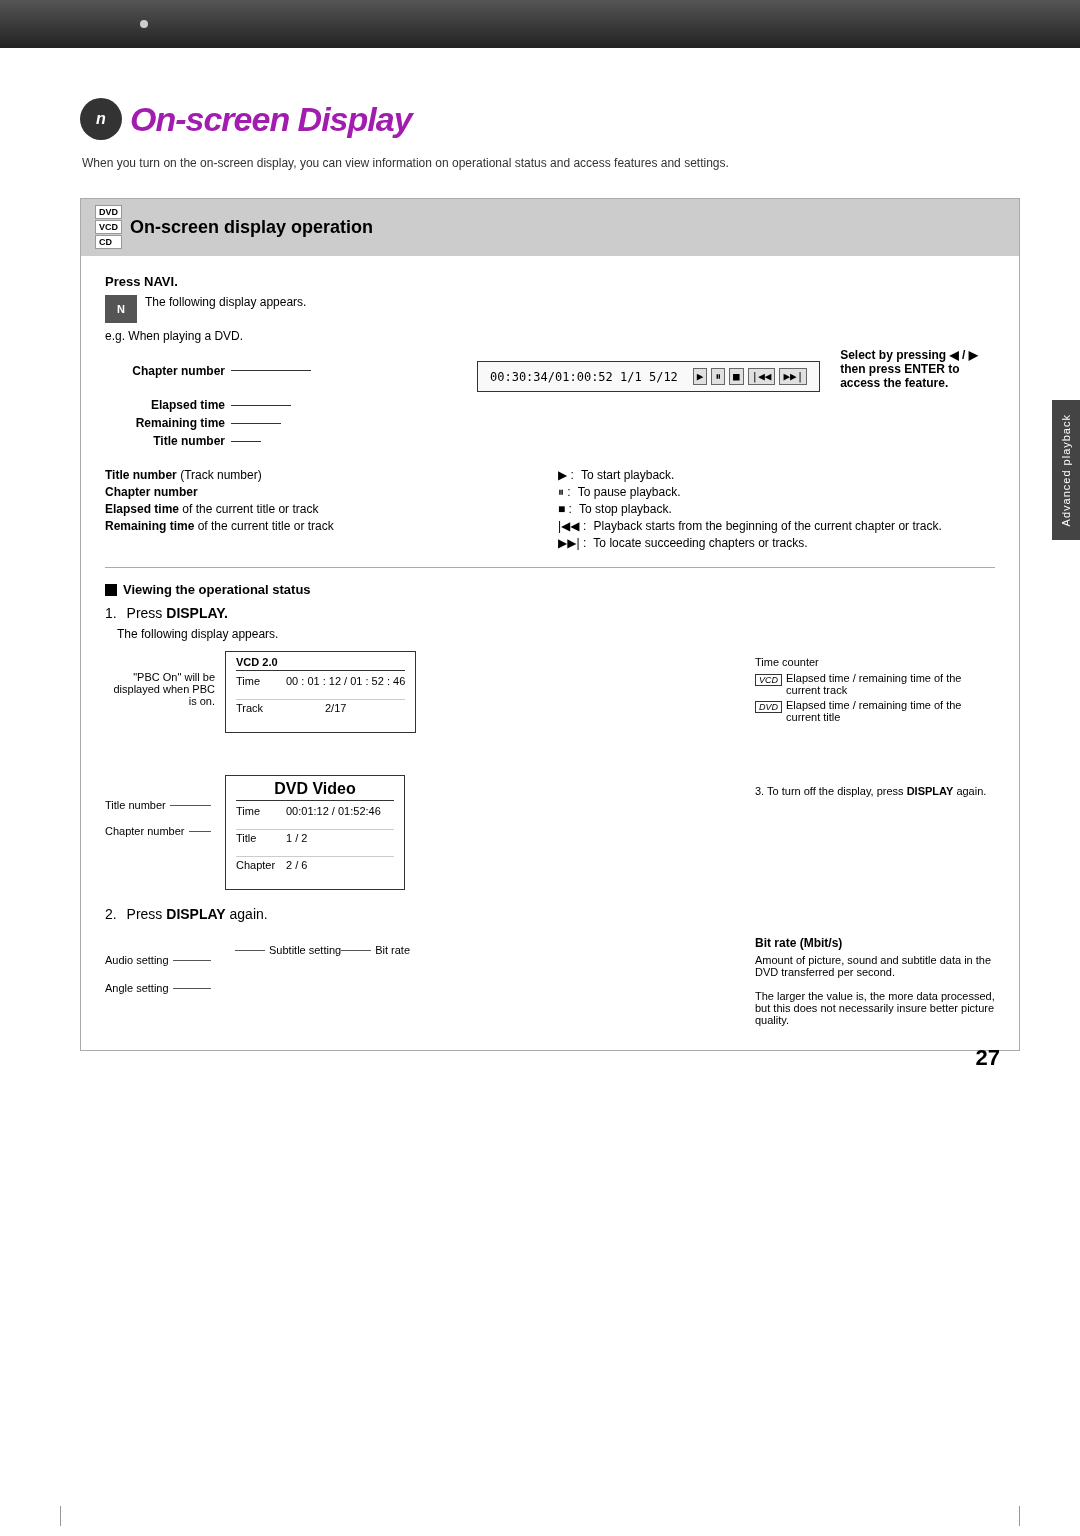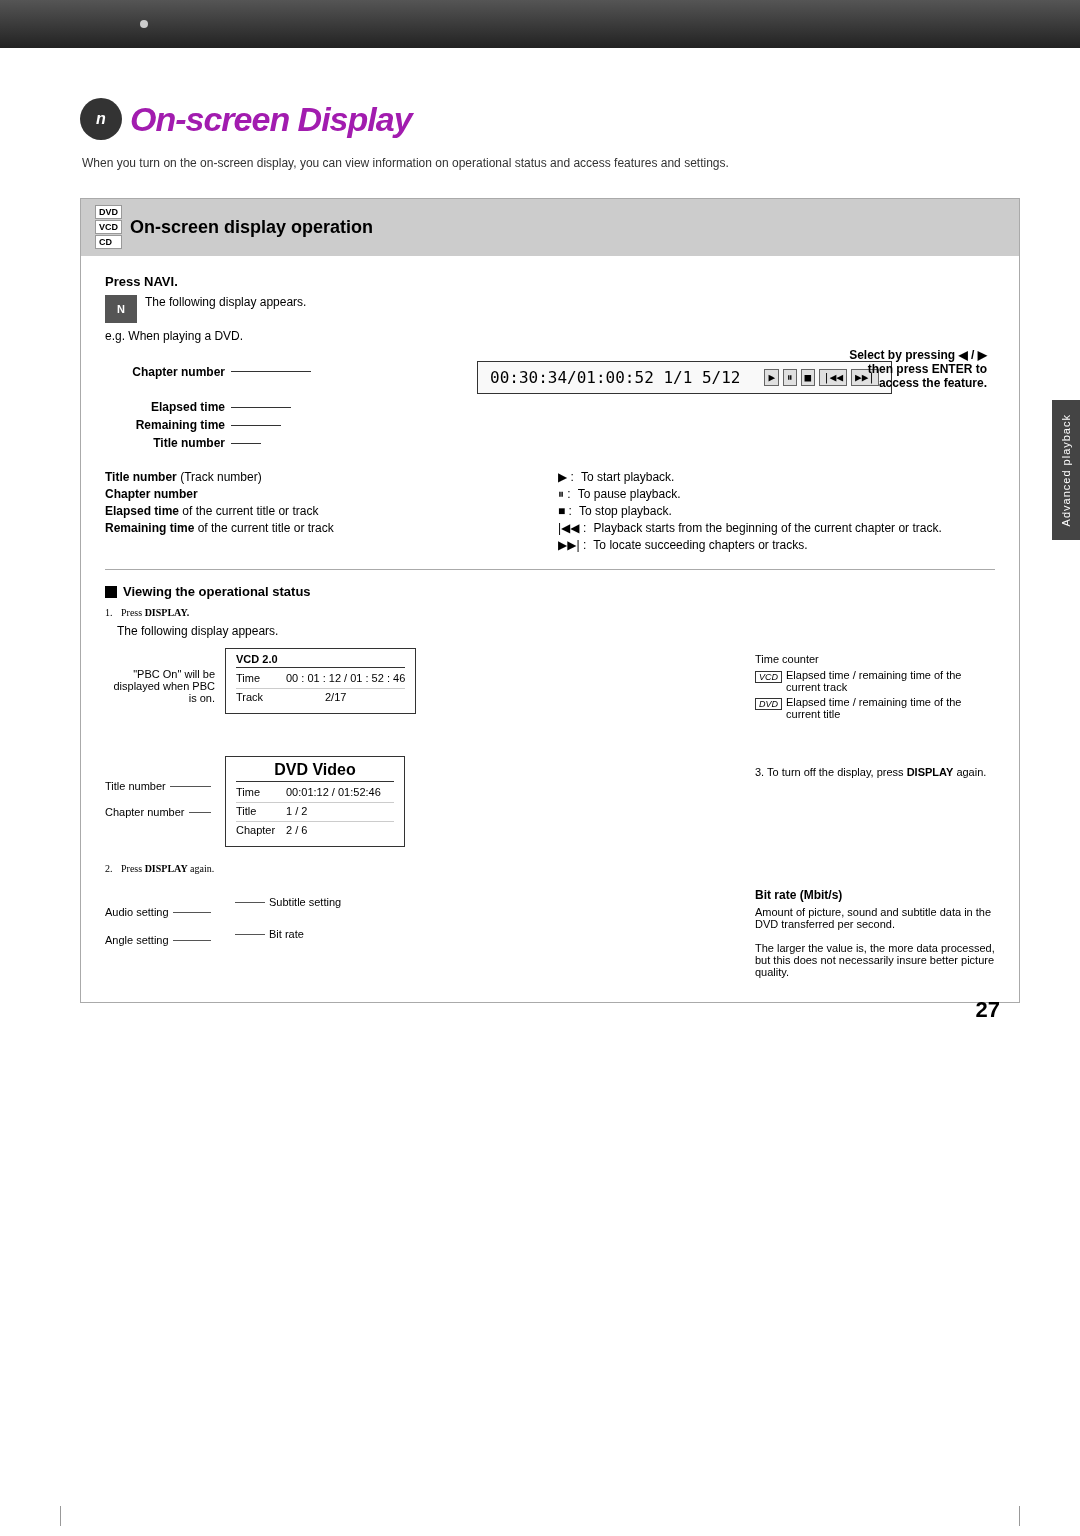--- a/index.html
+++ b/index.html
@@ -158,22 +158,22 @@
       display: inline-flex;
       align-items: center;
       font-size: 12px;
       font-family: monospace;
       background: #f9f9f9;
       white-space: nowrap;
       margin-left: 160px;
       margin-top: 8px;
     }
     .osd-time {
-      margin-right: 24px;
-      font-size: 16px;
+      margin-right: 15px;
+      font-size: 12px;
     }
     .osd-controls {
       display: flex;
       gap: 4px;
       align-items: center;
     }
     .osd-btn {
       font-size: 11px;
       border: 1px solid #666;
       padding: 1px 3px;
@@ -226,23 +226,22 @@
     
     .viewing-header {
       display: flex;
       align-items: center;
       font-size: 13px;
       font-weight: bold;
       margin-bottom: 8px;
     }
 
     .step-text {
-      font-size: 10px;
+      font-size: 14px;
       margin-bottom: 6px;
-      font-family: Liberation Serif, serif;
     }
     .step-desc {
       font-size: 12px;
       margin-bottom: 10px;
       margin-left: 12px;
     }
 
     .vcd-box {
       border: 1.5px solid #333;
       padding: 4px 10px;
@@ -255,21 +254,21 @@
       font-weight: bold;
       border-bottom: 1px solid #333;
       margin-bottom: 4px;
       padding-bottom: 2px;
     }
     .vcd-row {
       display: flex;
       font-size: 11px;
       margin-bottom: 2px;
       border-bottom: 1px solid #ccc;
-      padding-bottom: 4px;
+      padding-bottom: 12px;
     }
     .vcd-label {
       width: 50px;
     }
     .vcd-value {
       font-size: 11px;
     }
 
     
     .dvd-video-box {
@@ -368,23 +367,23 @@
     .section-number {
       margin-right: 6px;
     }
 
     .osd-wrapper {
       position: relative;
       margin-bottom: 20px;
     }
     .osd-labels-right {
       position: absolute;
-      right: 8px;
+      right: 17px;
       top: -5px;
-      text-align: right;
+      text-align: left;
       font-size: 12px;
       font-weight: bold;
     }
 
     .label-with-line {
       display: flex;
       align-items: center;
       font-size: 12px;
       margin-bottom: 4px;
       white-space: nowrap;
@@ -719,21 +718,21 @@
             <span class="dvd-left-line" style="flex:1; margin-left:4px;"></span>
           </div>
           <div style="margin-top:8px;"></div>
           <div class="dvd-left-label-row">
             <span class="dvd-left-label-text">Angle setting</span>
             <span class="dvd-left-line" style="flex:1; margin-left:4px;"></span>
           </div>
         </div>
         <div class="step2-center-box">
           
-          <div style="display:flex; flex-direction:column; margin-top:4px; margin-left:10px;">
+          <div style="display:flex; flex-direction:row; margin-top:4px; margin-left:10px;">
             <div class="dvd-right-label-row" style="display:flex; align-items:center;">
               <span class="dvd-right-line"></span>
               <span style="font-size:11px;">Subtitle setting</span>
             </div>
             <div style="margin-top:6px;"></div>
             <div class="dvd-right-label-row" style="display:flex; align-items:center;">
               <span class="dvd-right-line"></span>
               <span style="font-size:11px;">Bit rate</span>
             </div>
           </div>

